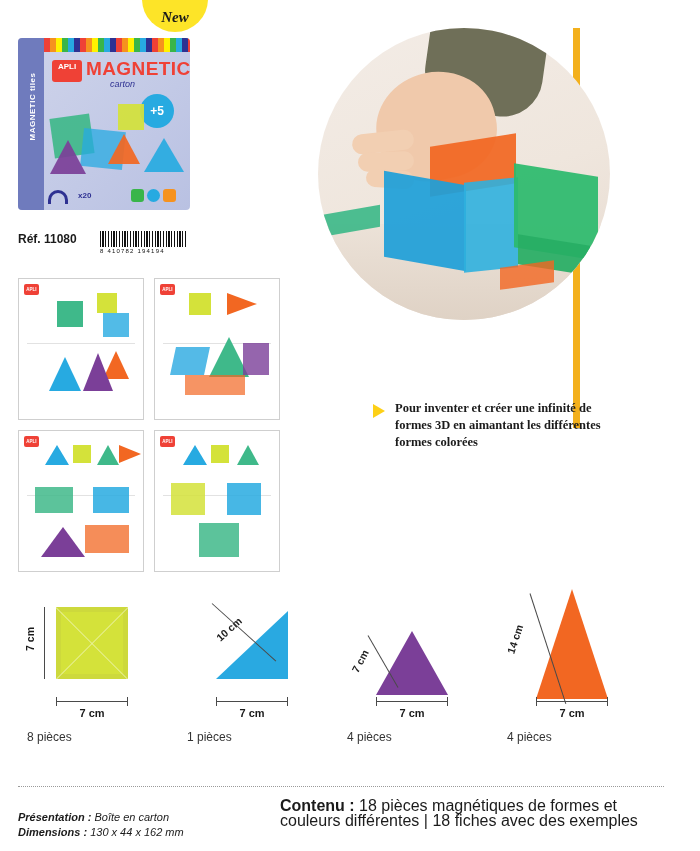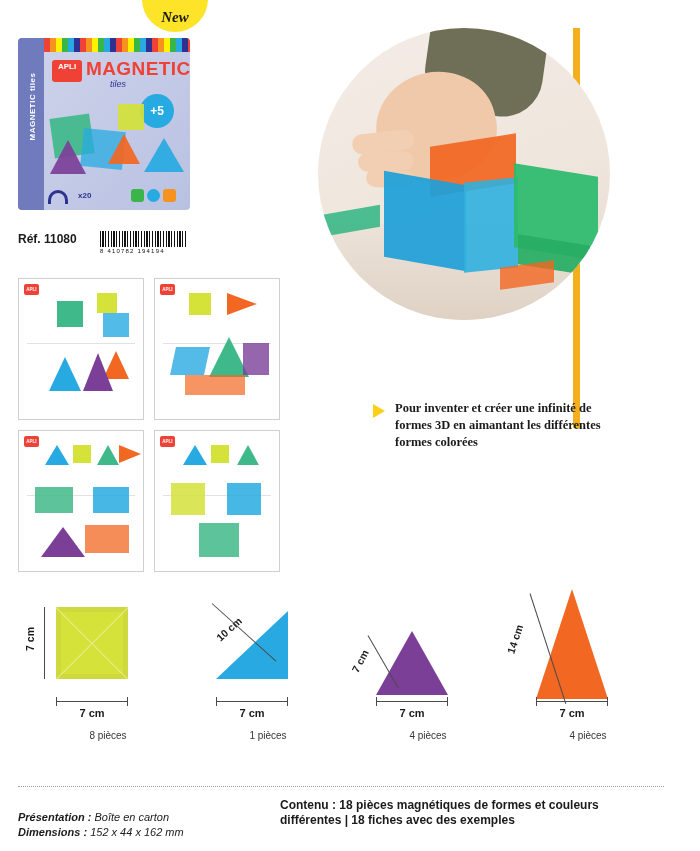--- a/index.html
+++ b/index.html
@@ -175,40 +175,40 @@
   .dim-baseline:before, .dim-baseline:after {
     content:""; position:absolute; top:-4px; width:1px; height:9px; background:#4a4a4a;
   }
   .dim-baseline:before { left:0; }
   .dim-baseline:after { right:0; }
   .dim-width {
     position:absolute; top:122px; left:0; width:140px; text-align:center;
     font-size:11px; font-weight:bold;
   }
   .dim-count {
-    position:absolute; top:145px; left:16px; width:140px; text-align:center;
-    font-size:10px; color:#333;
+    position:absolute; top:145px; left:5px; width:140px; text-align:left;
+    font-size:12px; color:#333;
   }
   .vline {
     position:absolute; width:1px; background:#4a4a4a;
   }
   .vlabel {
     position:absolute; font-size:10.5px; font-weight:bold; color:#1b1b1b;
   }
   .dlabel {
     position:absolute; font-size:10.5px; font-weight:bold; color:#1b1b1b;
   }
 
   
   .dotted {
     position:absolute; left:18px; top:786px; width:646px; height:1px;
     border-top:1px dotted #9a9a9a;
   }
   .foot-left { position:absolute; left:18px; top:810px; width:250px; font-size:11px; line-height:15px;font-style:italic; }
-  .foot-right { position:absolute; left:280px; top:798px; width:360px; font-size:12px; line-height:15px;font-weight:bold; }
+  .foot-right { position:absolute; left:280px; top:798px; width:360px; font-size:16px; line-height:15px; }
 </style>
 </head>
 <body>
 
 <div class="page">
 
   <div class="edge-bar"></div>
 
   <div class="new-badge">
     <span>New</span>
@@ -218,21 +218,21 @@
     <div class="stripes"></div>
     <div class="spine">
       <div class="sp-text">MAGNETIC tiles</div>
     </div>
     <div class="apli">
       <span>APLI</span>
     </div>
     <div class="title">
       <span class="m">MAGNETIC</span>
     </div>
-    <div class="subtitle">tiles</div>
+    <div class="subtitle">carton</div>
     <div class="age">
       <span>+5</span>
     </div>
 
     <div class="shapes">
       <div class="s" style="left:4px;top:16px;width:40px;height:40px;background:#3fb98a;transform:rotate(-8deg);"></div>
       <div class="s" style="left:34px;top:30px;width:42px;height:38px;background:#27aae1;opacity:.75;transform:rotate(6deg);"></div>
       <div class="s" style="left:70px;top:4px;width:26px;height:26px;background:#d4e23a;"></div>
       <div class="s" style="left:2px;top:40px;width:0;height:0;border-left:18px solid transparent;border-right:18px solid transparent;border-bottom:34px solid #7b3f98;"></div>
       <div class="s" style="left:60px;top:34px;width:0;height:0;border-left:16px solid transparent;border-right:16px solid transparent;border-bottom:30px solid #f26722;"></div>
@@ -381,21 +381,21 @@
   </div>
 
   <div class="dotted"></div>
   <div class="foot-left">
     <div>
       <b>Présentation :</b>
       <span>Boîte en carton</span>
     </div>
     <div>
       <b>Dimensions :</b>
-      <span>152 x 44 x 162 mm</span>
+      <span>130 x 44 x 162 mm</span>
     </div>
   </div>
   <div class="foot-right">
     <b>Contenu :</b>
     <span>18 pièces magnétiques de formes et couleurs différentes | 18 fiches avec des exemples</span>
   </div>
 
 </div>
 
 </body></html>

